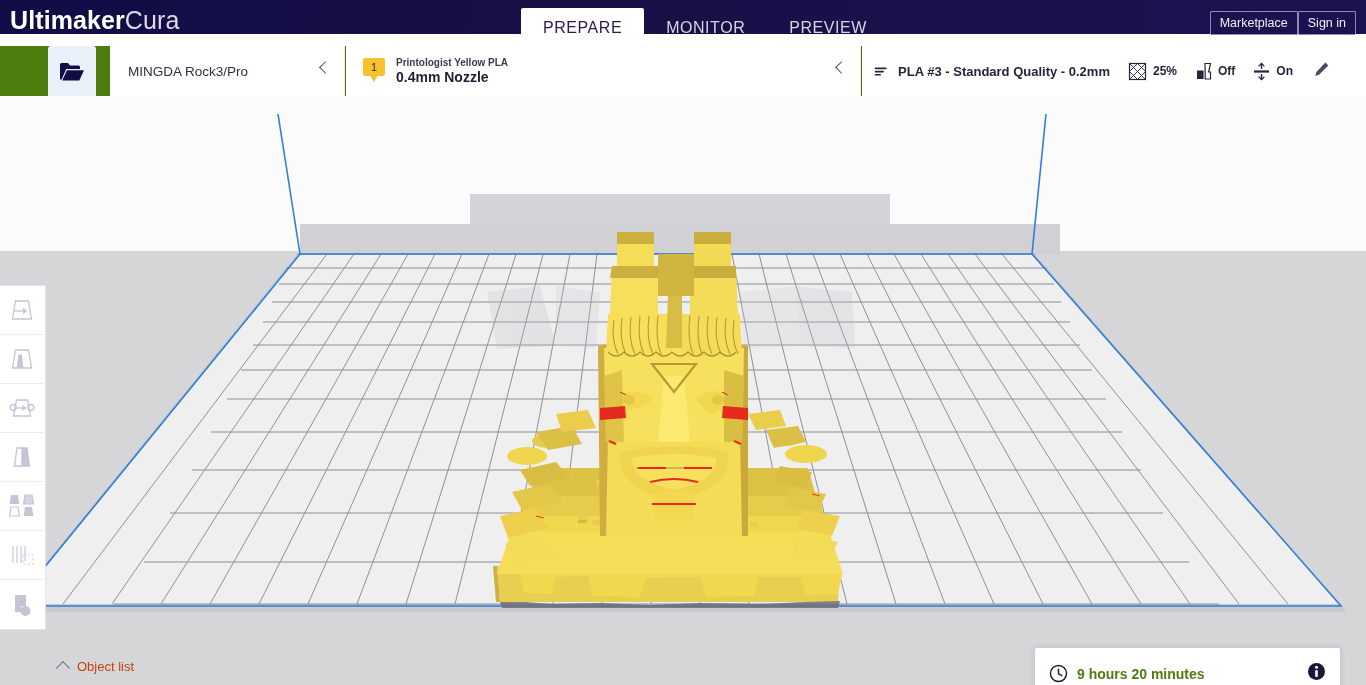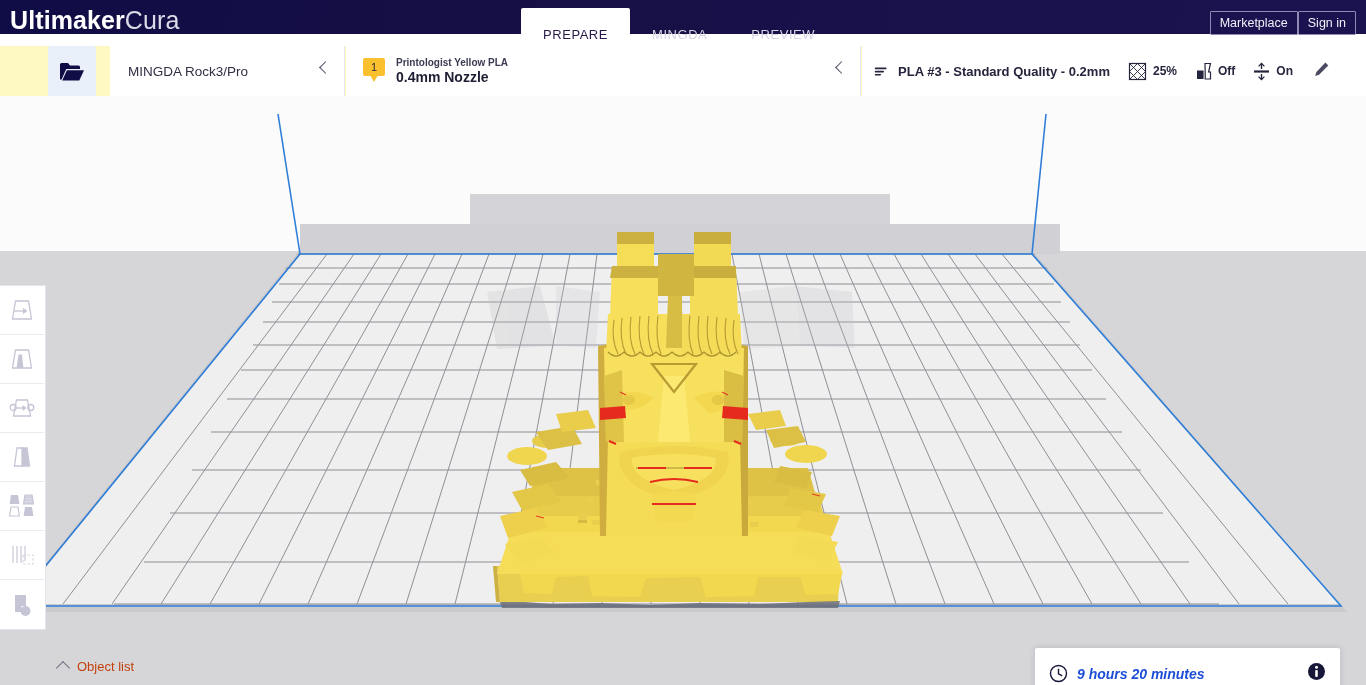--- a/index.html
+++ b/index.html
@@ -24,38 +24,38 @@
     white-space: nowrap;
   }
   .brand b { font-weight: bold; }
   .brand span.light { color: #dcdbe8; font-weight: normal; }
 
   .tabs {
     position: absolute; left: 521px; top: 8px;
     display: flex; align-items: center; gap: 0px;
   }
   .tab {
-    height: 30px; line-height: 30px; padding: 12px 22px;
-    font-size: 13px; letter-spacing: .55px;
+    height: 30px; line-height: 30px; padding: 5px 22px;
+    font-size: 16px; letter-spacing: .55px;
     color: #d6d5e4; cursor: pointer; border-radius: 2px;
   }
   .tab.active { background: #ffffff; color: #2a1a4a; }
 
   .topright { position: absolute; right: 10px; top: 11px; display: flex; }
   .ghostbtn {
     border: 1px solid #8e8cb4; color: #f1f0f8;
     font-size: 12.5px; height: 24px; line-height: 22px;
     padding: 0 9px; background: transparent; cursor: pointer;
     border-radius: 1px; white-space: nowrap;
   }
 
   
   .configbar {
     position: absolute; left: 0; top: 46px; width: 1215px; height: 50px;
-    background: #fef9c3;
+    background: #4d7c0f;
   }
   .openfile {
     position: absolute; left: 48px; top: 0px; width: 48px; height: 50px;
     background: #e9f0fa; border-radius: 3px 3px 0 0;
     display: flex; align-items: center; justify-content: center; cursor: pointer;
   }
   .cfgcard {
     position: absolute; top: 0; height: 50px; background: #ffffff;
     display: flex; align-items: center; cursor: pointer;
   }
@@ -137,34 +137,34 @@
   }
   .objlist-title { font-size: 13px; color: #c2410c; }
 
   
   .infopanel {
     position: absolute; left: 1035px; top: 552px; width: 305px; height: 113px;
     background: #ffffff; box-shadow: 0 0 6px rgba(40,40,70,.17);
     z-index: 30; border-radius: 2px;
   }
   .ip-row1 { display: flex; align-items: center; padding: 14px 14px 0 14px; }
-  .ip-time { font-size: 14px; font-weight: bold; color: #1d4ed8; margin-left: 9px; font-style: italic; }
+  .ip-time { font-size: 14px; font-weight: bold; color: #4d7c0f; margin-left: 9px; }
   .ip-info-icon { margin-left: auto; cursor: pointer; }
 </style>
 </head>
 <body>
 
 <div id="app">
 
   <div class="topbar">
     <div class="brand"><b>Ultimaker</b><span class="light">Cura</span></div>
 
     <div class="tabs">
       <div class="tab active">PREPARE</div>
-      <div class="tab">MINGDA</div>
+      <div class="tab">MONITOR</div>
       <div class="tab">PREVIEW</div>
     </div>
 
     <div class="topright">
       <button class="ghostbtn">Marketplace</button>
       <button class="ghostbtn">Sign in</button>
     </div>
   </div>
 
   <div class="configbar">

